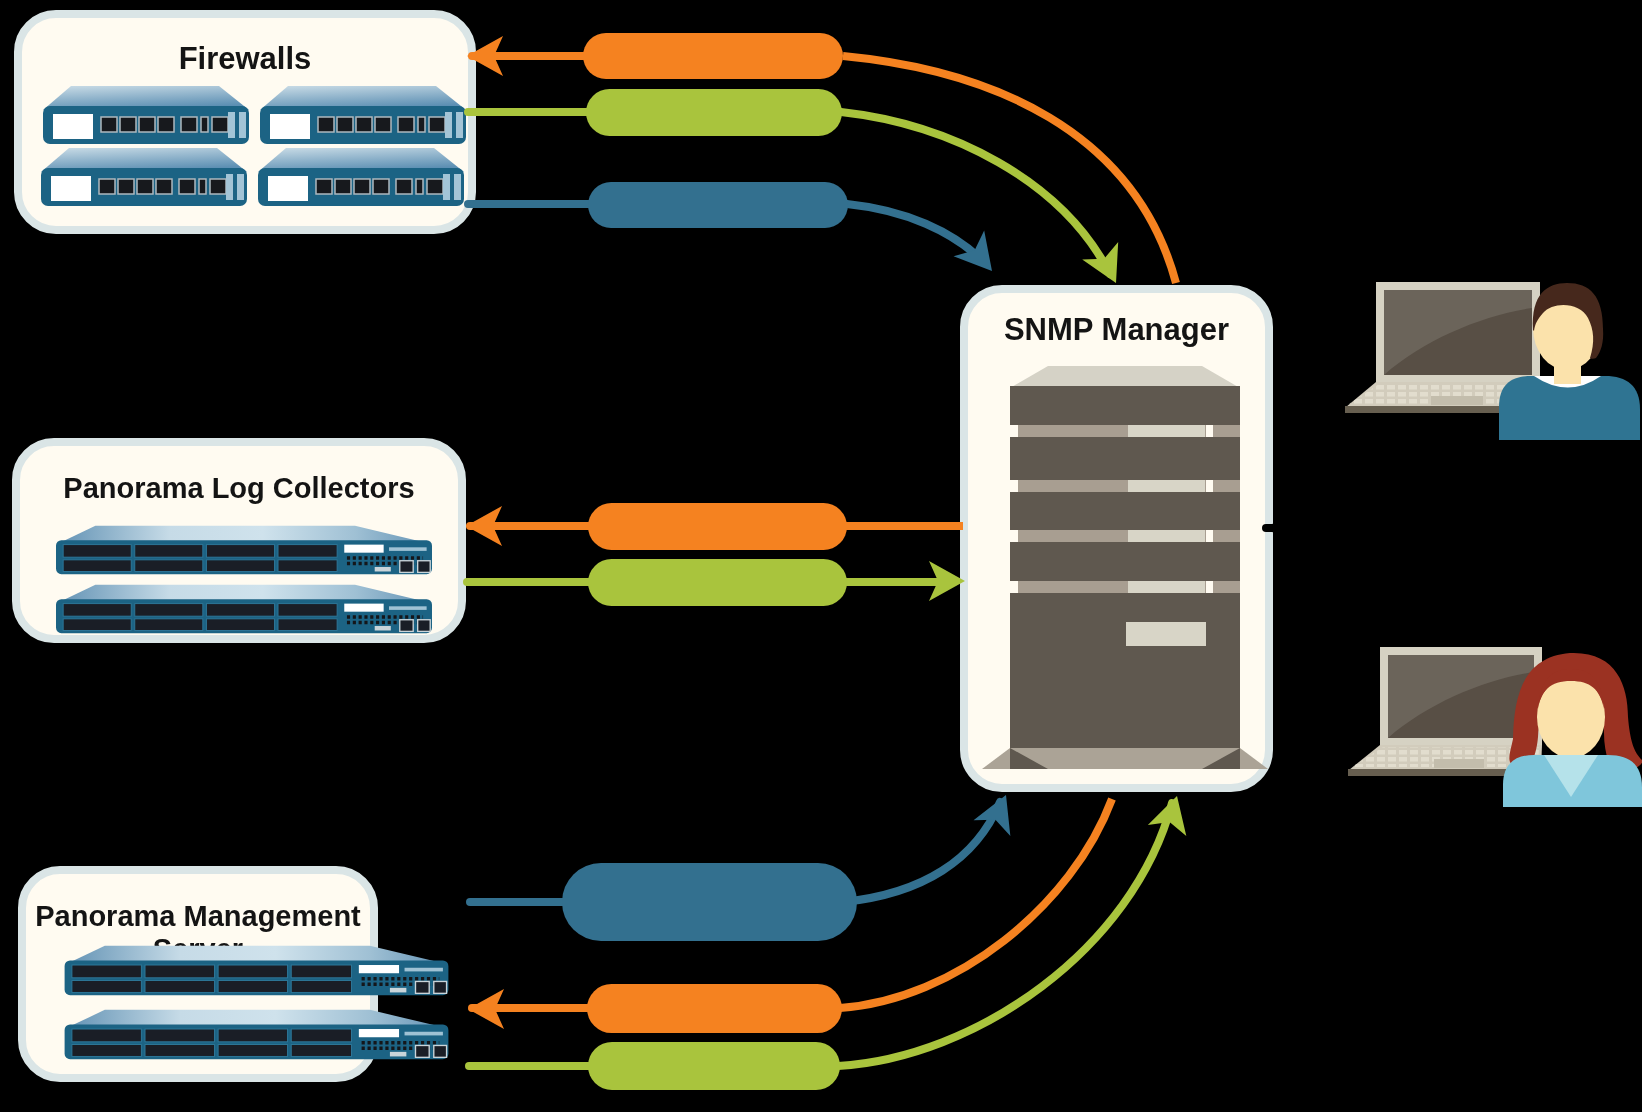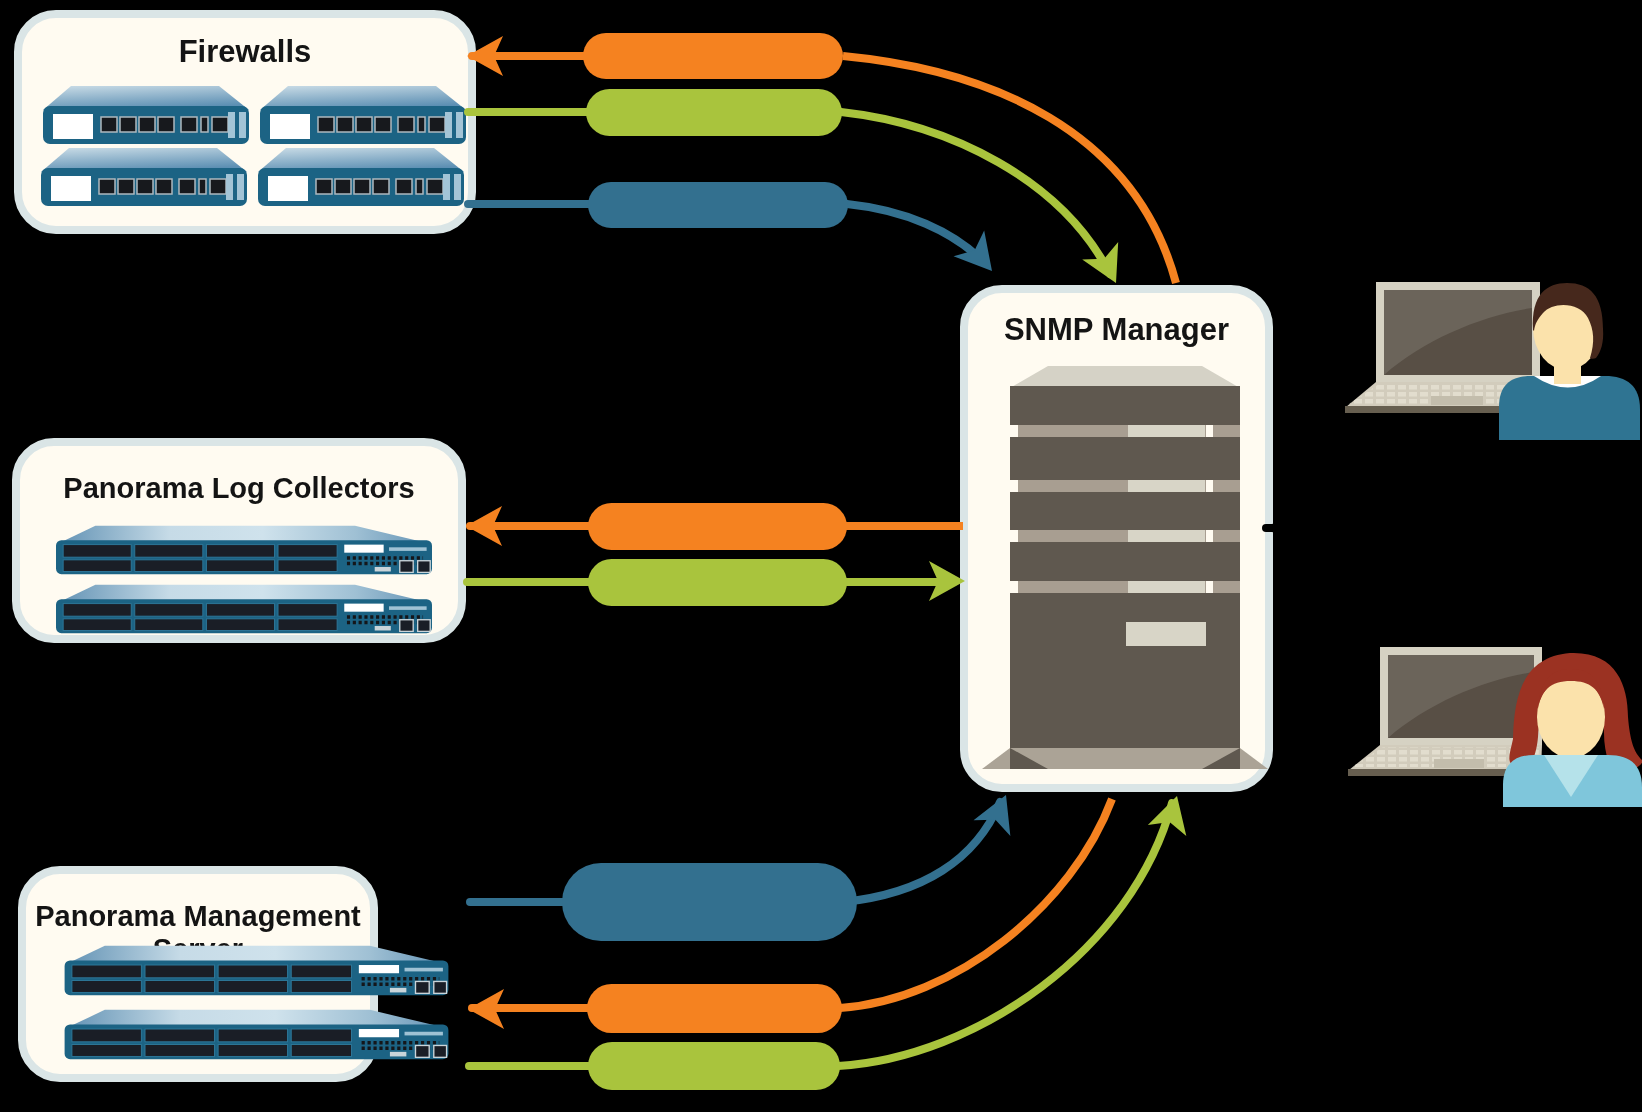--- a/index.html
+++ b/index.html
@@ -31,21 +31,21 @@
           <stop offset="0.8" stop-color="#9FC0D4"></stop>
         <stop offset="1" stop-color="#6292B4"></stop>
       </linearGradient>
       <pattern id="keysp" width="11" height="7" patternUnits="userSpaceOnUse">
         <rect width="8" height="4.5" fill="#E2DDCE"></rect>
       </pattern>
     </defs>
   </svg>
 
   <div class="node-box" style="left:14px;top:10px;width:462px;height:224px;">
-    <div class="node-title" style="font-size:31px;padding-top:16px;">Firewalls</div>
+    <div class="node-title" style="font-size:31px;padding-top:23px;">Firewalls</div>
     <svg class="devsvg" style="left:19px;top:66px;" width="210" height="62" viewBox="0 0 210 62">
       <polygon points="30,2 178,2 208,26 2,26" fill="url(#fwg)"></polygon>
       <rect x="2" y="22" width="206" height="38" rx="7" fill="#1C6384"></rect>
       <rect x="12" y="30" width="40" height="25" fill="#FFFFFF"></rect>
       <g fill="#17191D" stroke="#AEB9BF" stroke-width="1.5">
         <rect x="60" y="33" width="16" height="15"></rect>
           <rect x="79" y="33" width="16" height="15"></rect>
         <rect x="98" y="33" width="16" height="15"></rect>
           <rect x="117" y="33" width="16" height="15"></rect>
         <rect x="140" y="33" width="16" height="15"></rect>

